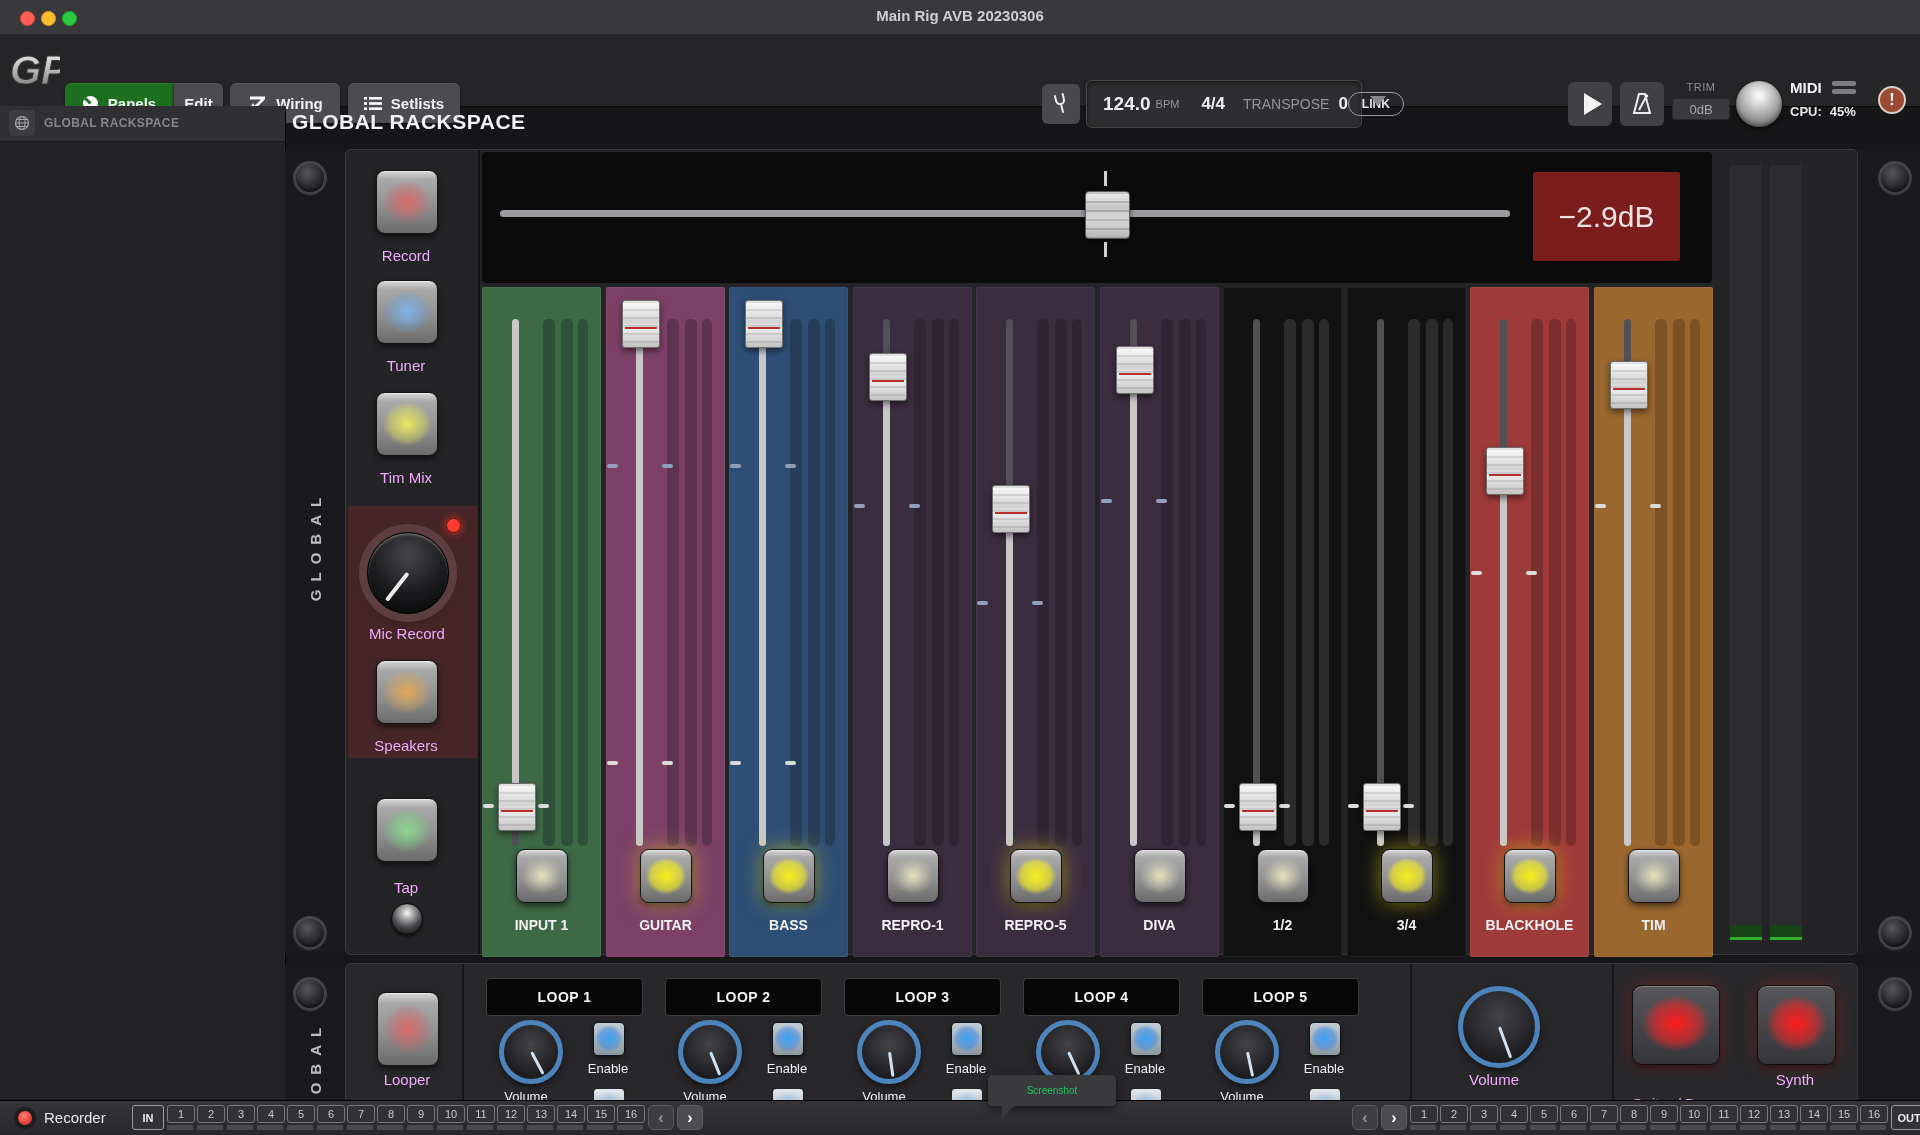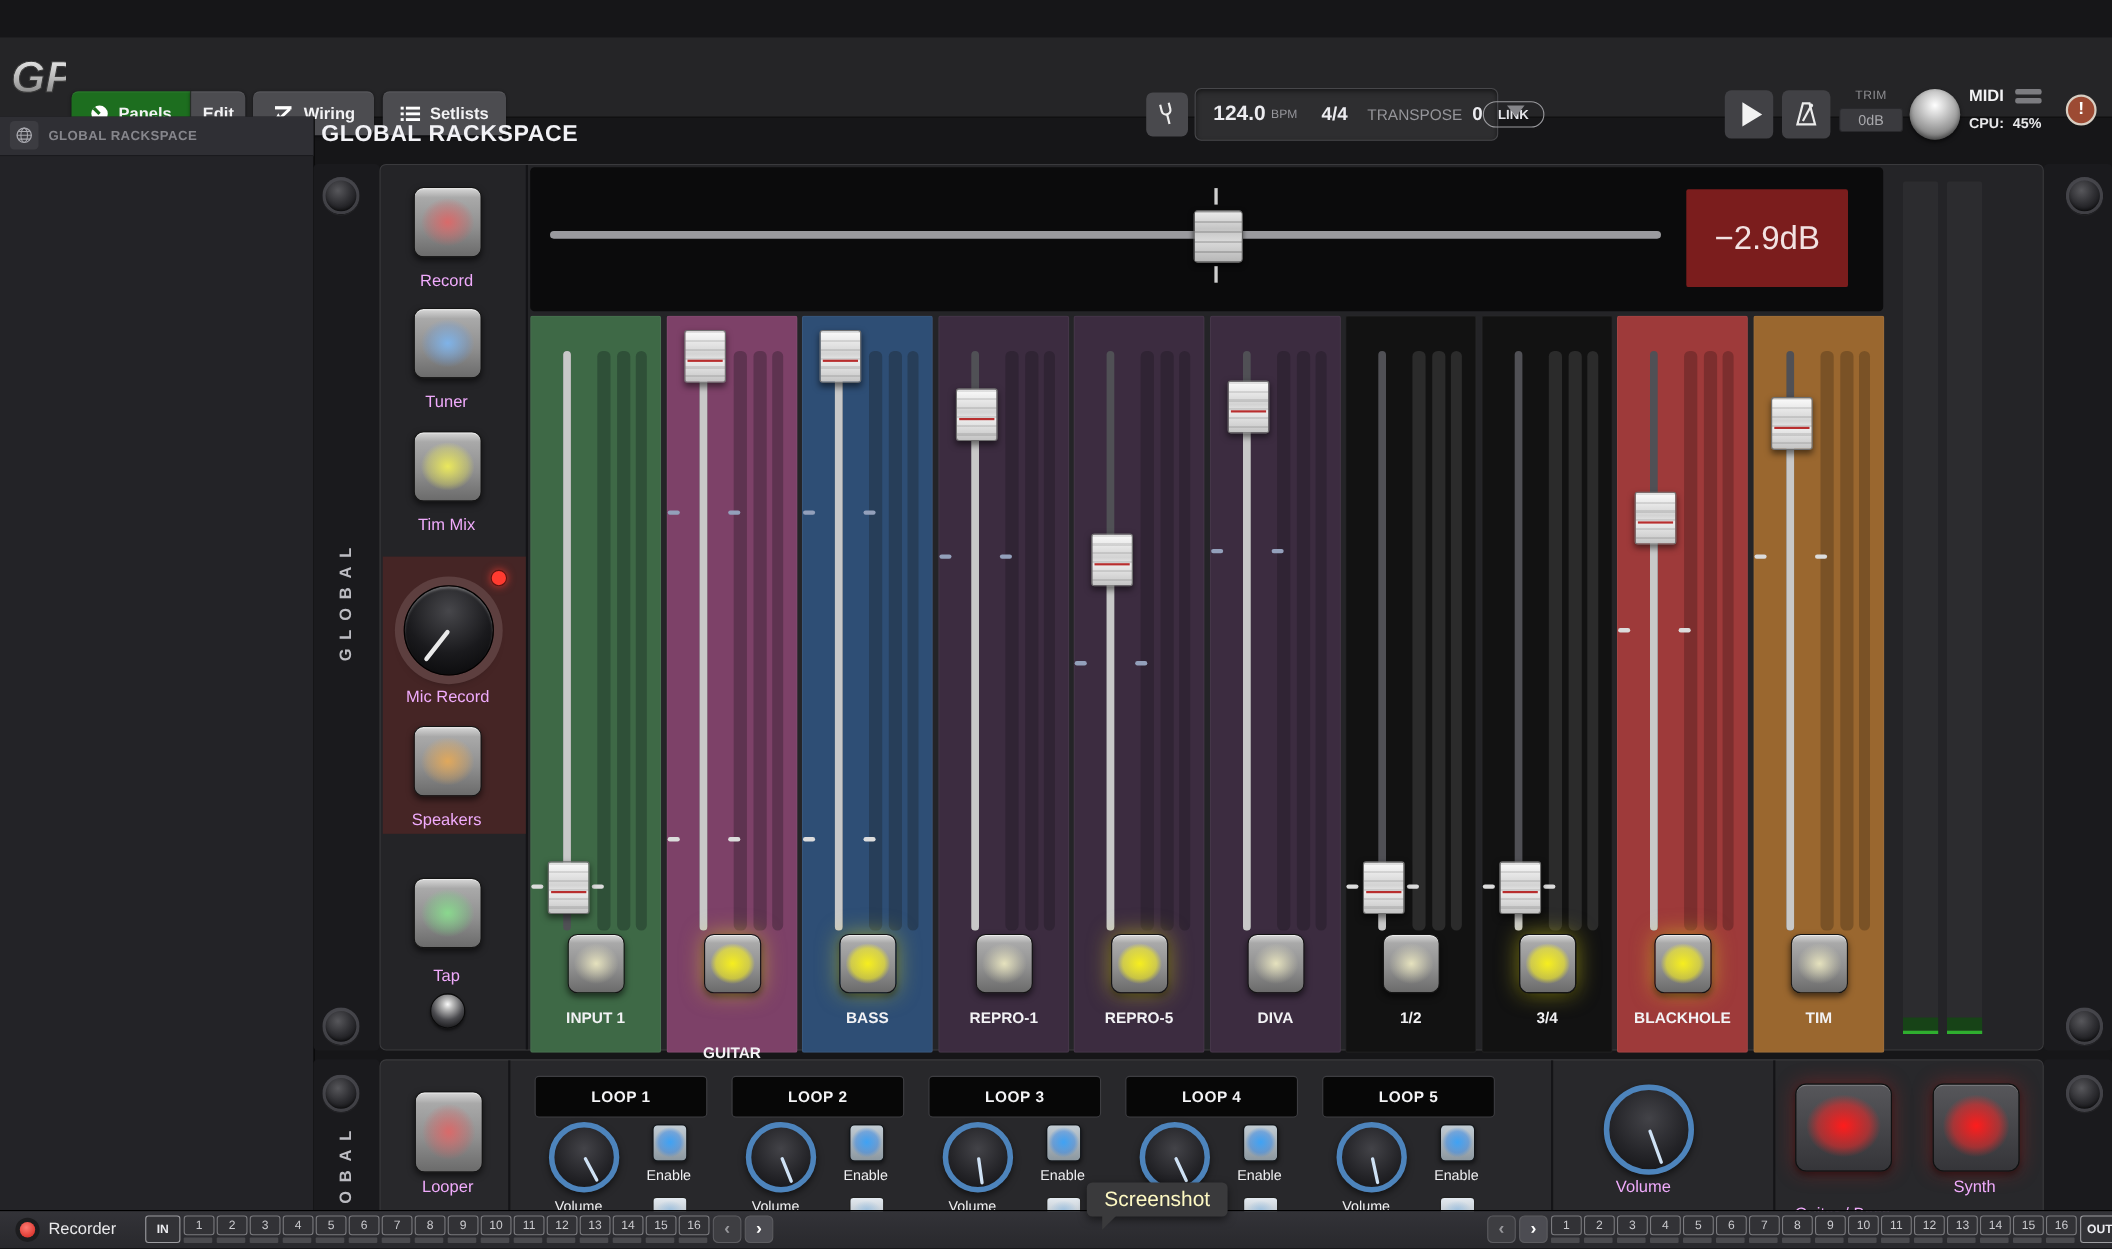--- a/index.html
+++ b/index.html
@@ -73,20 +73,26 @@
   .caret{width:0;height:0;border-left:8px solid transparent;border-right:8px solid transparent;border-top:10px solid #86868a;}
   .loopbox{position:absolute;height:36px;background:#070707;border:1px solid #3e3e42;border-radius:4px;
     color:#f4f4f6;font-size:14px;font-weight:600;display:flex;align-items:center;justify-content:center;letter-spacing:.5px;}
   .small-lbl{position:absolute;color:#f0f0f2;font-size:13px;text-align:center;}
 </style>
 </head>
 <body>
 
 <div id="page">
 
+  <div class="abs" style="left:0;top:0;width:1920px;height:34px;background:#39393b;border-bottom:1px solid #141414;">
+    <div class="abs" style="left:20px;top:11px;width:13px;height:13px;border-radius:50%;background:#ff5f57;border:1px solid #e0443e;"></div>
+    <div class="abs" style="left:41px;top:11px;width:13px;height:13px;border-radius:50%;background:#febc2e;border:1px solid #d89e24;"></div>
+    <div class="abs" style="left:62px;top:11px;width:13px;height:13px;border-radius:50%;background:#28c840;border:1px solid #1aab29;"></div>
+    <div class="abs" style="left:0;top:7px;width:1920px;text-align:center;font-size:15px;font-weight:700;color:#cfcfd2;">Main Rig AVB 20230306</div>
+  </div>
 
   <div class="abs" style="left:0;top:34px;width:1920px;height:72px;background:#252527;border-bottom:1px solid #0a0a0a;">
     <svg class="abs" style="left:8px;top:12px;" width="52" height="48" viewBox="0 0 52 48">
       <defs>
           <linearGradient id="sg" x1="0" y1="0" x2="0" y2="1">
         <stop offset="0" stop-color="#f4f4f4"></stop>
             <stop offset=".5" stop-color="#b8b8b8"></stop>
             <stop offset="1" stop-color="#6e6e6e"></stop>
       </linearGradient>
         </defs>
@@ -242,21 +248,21 @@
         <div style="position: absolute; left: 29px; top: 35px; width: 7px; height: 523px; background: rgb(200, 200, 200); border-radius: 4px;"></div>
         <div style="position: absolute; left: 60px; top: 31px; width: 12px; height: 527px; background: rgb(94, 51, 80); border-radius: 5px;"></div>
         <div style="position: absolute; left: 78px; top: 31px; width: 12px; height: 527px; background: rgb(94, 51, 80); border-radius: 5px;"></div>
         <div style="position: absolute; left: 95px; top: 31px; width: 10px; height: 527px; background: rgb(94, 51, 80); border-radius: 5px;"></div>
         <div style="position: absolute; left: 0px; top: 176px; width: 11px; height: 4px; background: rgb(147, 160, 187); border-radius: 2px;"></div>
         <div style="position: absolute; left: 55px; top: 176px; width: 11px; height: 4px; background: rgb(147, 160, 187); border-radius: 2px;"></div>
         <div style="position: absolute; left: 0px; top: 473px; width: 11px; height: 4px; background: rgb(220, 220, 220); border-radius: 2px;"></div>
         <div style="position: absolute; left: 55px; top: 473px; width: 11px; height: 4px; background: rgb(220, 220, 220); border-radius: 2px;"></div>
         <div class="fcap" style="position: absolute; left: 15px; top: 12px; width: 36px; height: 46px;"></div>
         <div class="gbtn mon" style="position: absolute; left: 33px; top: 561px; width: 50px; height: 52px;"></div>
-        <div style="position: absolute; left: 0px; top: 629px; width: 117px; text-align: center; font-size: 14px; font-weight: 600; color: rgb(242, 242, 244); margin-top: 32px;">GUITAR</div>
+        <div style="position: absolute; left: 0px; top: 629px; width: 117px; text-align: center; font-size: 14px; font-weight: 600; color: rgb(242, 242, 244);">GUITAR</div>
       </div>
       <div class="channel" style="position: absolute; left: 729px; top: 287px; width: 117px; height: 668px; background: rgb(46, 78, 117);">
         <div style="position: absolute; left: 29px; top: 31px; width: 7px; height: 527px; background: rgb(80, 80, 85); border-radius: 4px;"></div>
         <div style="position: absolute; left: 29px; top: 35px; width: 7px; height: 523px; background: rgb(200, 200, 200); border-radius: 4px;"></div>
         <div style="position: absolute; left: 60px; top: 31px; width: 12px; height: 527px; background: rgb(39, 62, 89); border-radius: 5px;"></div>
         <div style="position: absolute; left: 78px; top: 31px; width: 12px; height: 527px; background: rgb(39, 62, 89); border-radius: 5px;"></div>
         <div style="position: absolute; left: 95px; top: 31px; width: 10px; height: 527px; background: rgb(39, 62, 89); border-radius: 5px;"></div>
         <div style="position: absolute; left: 0px; top: 176px; width: 11px; height: 4px; background: rgb(147, 160, 187); border-radius: 2px;"></div>
         <div style="position: absolute; left: 55px; top: 176px; width: 11px; height: 4px; background: rgb(147, 160, 187); border-radius: 2px;"></div>
         <div style="position: absolute; left: 0px; top: 473px; width: 11px; height: 4px; background: rgb(220, 220, 220); border-radius: 2px;"></div>
@@ -580,17 +586,17 @@
           <div>
             <div class="slotbtn">16</div>
             <div class="slotbar"></div>
           </div>
         </div>
       <div class="ioBtn" style="width:34px;">OUT</div>
     </div>
   </div>
 
   <div class="abs" style="left:988px;top:1075px;width:128px;height:31px;background:#3a3a3c;border-radius:5px;box-shadow:0 3px 8px rgba(0,0,0,.5);display:flex;align-items:center;justify-content:center;z-index:60;">
-    <span style="font-size:19px;color:#fef9c3;">Screenshot</span>
+    <span style="font-size:10px;color:#22c55e;">Screenshot</span>
   </div>
   <div class="abs" style="left:1002px;top:1105px;width:0;height:0;border-top:13px solid #3a3a3c;border-right:13px solid transparent;z-index:60;"></div>
 
 </div>
 
 </body></html>

